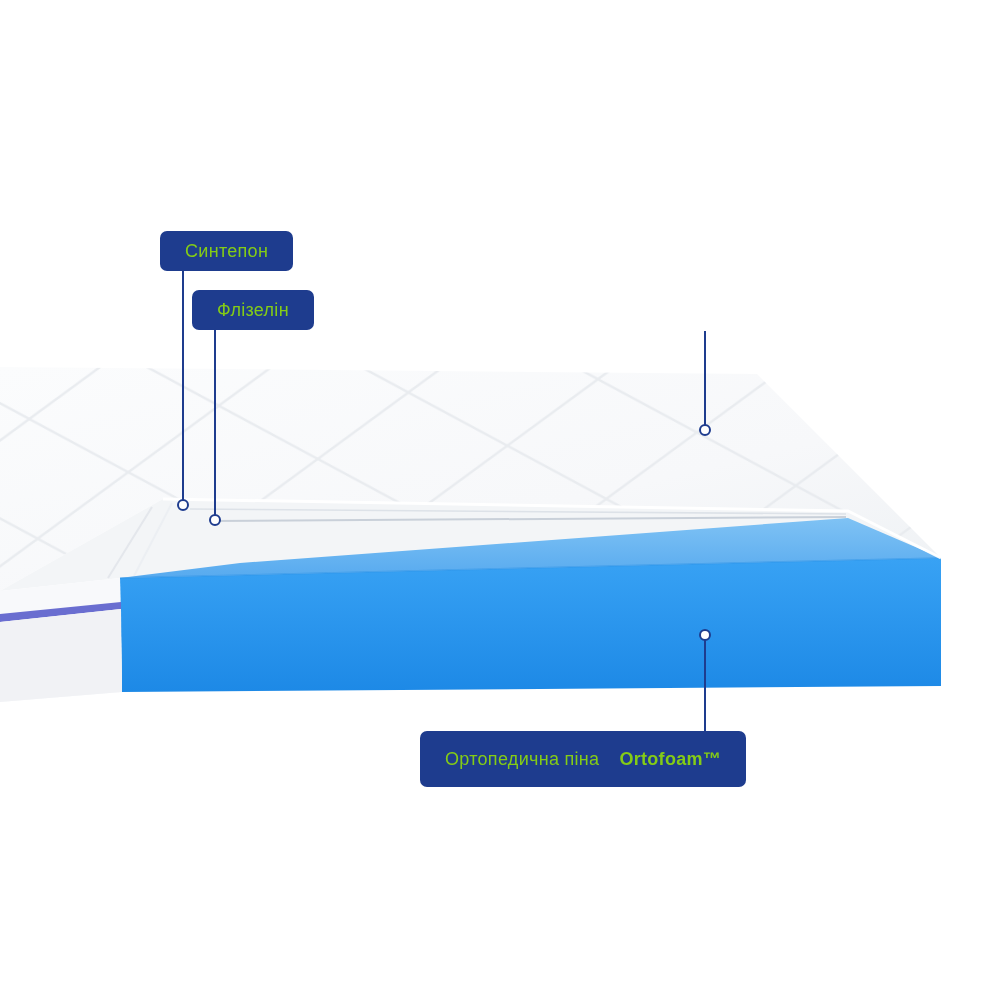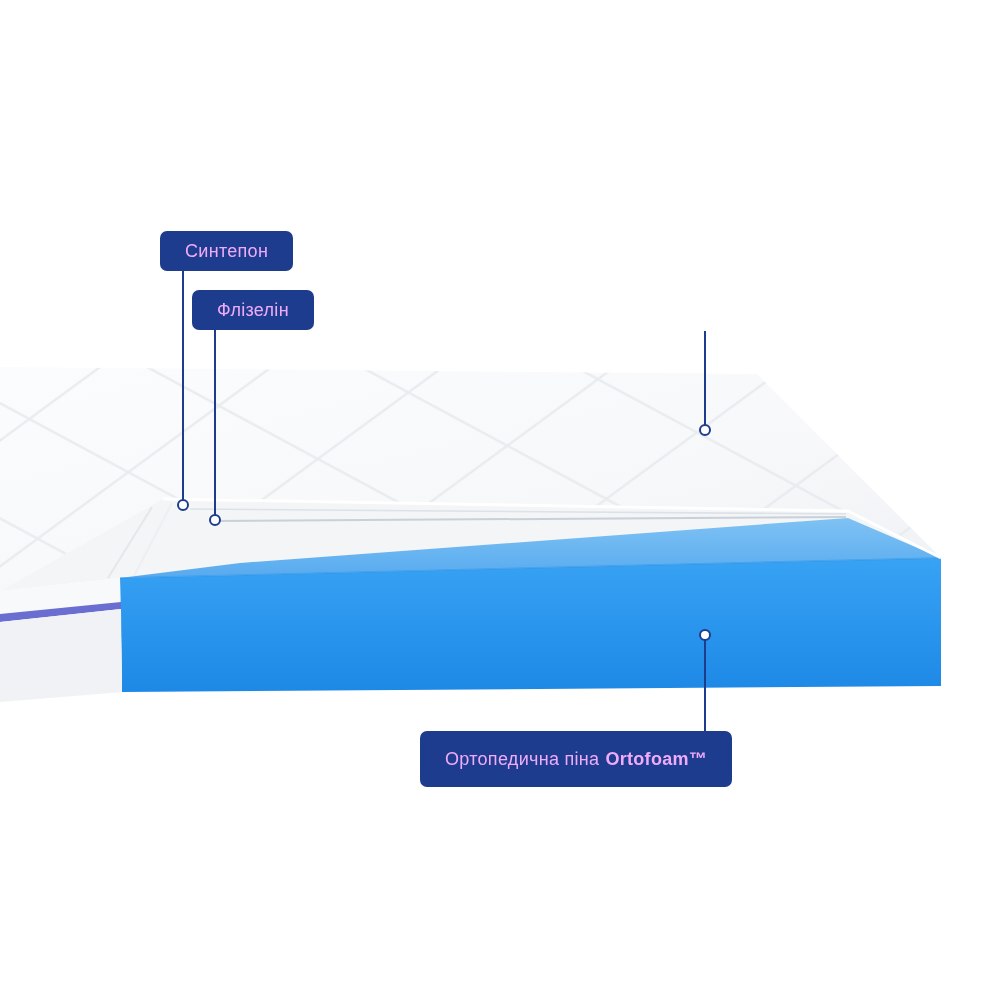--- a/index.html
+++ b/index.html
@@ -20,31 +20,31 @@
     display:block;
   }
   .callout{
     position:absolute;
     display:inline-flex;
     align-items:center;
     justify-content:center;
     height:40px;
     padding:0 25px;
     background:var(--accent,#1e3c8e);
-    color:#f0abfc;
+    color:#84cc16;
     border-radius:7px;
     font-size:18px;
     font-weight:500;
     letter-spacing:.3px;
     white-space:nowrap;
     z-index:3;
   }
   .callout .bold{
     font-weight:700;
-    margin-left:6px;
+    margin-left:20px;
   }
 </style>
 </head>
 <body>
 
 <div class="page">
 
   <svg class="art" viewBox="0 0 1000 1000" xmlns="http://www.w3.org/2000/svg">
     <defs>
       <pattern id="quilt" width="190" height="120" patternUnits="userSpaceOnUse" patternTransform="rotate(-4 0 0)">

